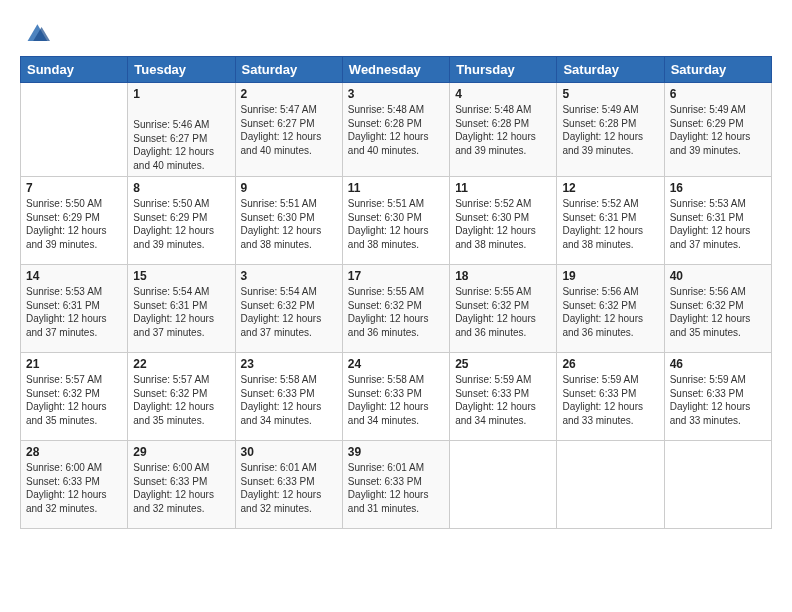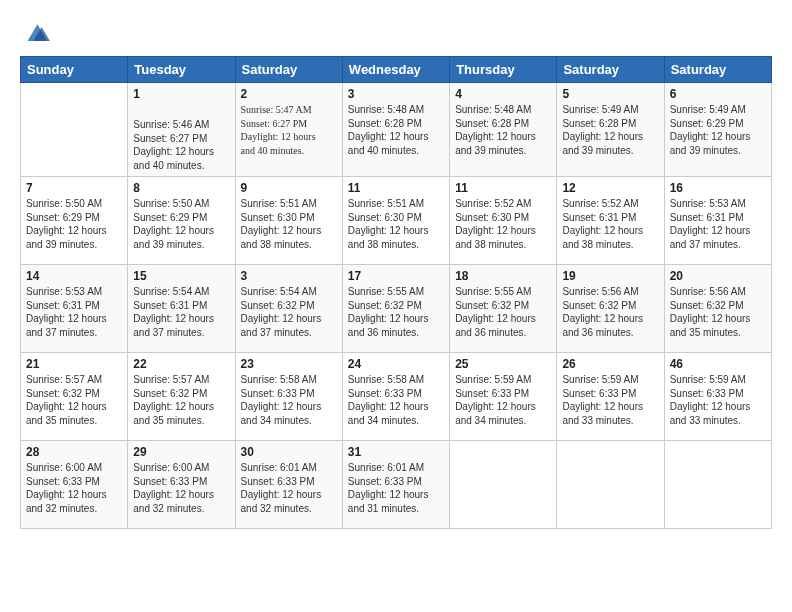--- a/index.html
+++ b/index.html
@@ -140,21 +140,21 @@
           <td class="empty"></td>
           <td>
             <span class="day-num">1</span>
             <div class="day-info" style="white-space: pre-line; margin-top: 17px;">Sunrise: 5:46 AM
 Sunset: 6:27 PM
 Daylight: 12 hours
 and 40 minutes.</div>
           </td>
           <td>
             <span class="day-num">2</span>
-            <div class="day-info" style="white-space: pre-line; font-family: Liberation Serif, serif;">Sunrise: 5:47 AM
+            <div class="day-info" style="white-space: pre-line;">Sunrise: 5:47 AM
 Sunset: 6:27 PM
 Daylight: 12 hours
 and 40 minutes.</div>
           </td>
           <td>
             <span class="day-num">3</span>
             <div class="day-info" style="white-space: pre-line;">Sunrise: 5:48 AM
 Sunset: 6:28 PM
 Daylight: 12 hours
 and 40 minutes.</div>
@@ -269,21 +269,21 @@
 and 36 minutes.</div>
           </td>
           <td>
             <span class="day-num">19</span>
             <div class="day-info" style="white-space: pre-line;">Sunrise: 5:56 AM
 Sunset: 6:32 PM
 Daylight: 12 hours
 and 36 minutes.</div>
           </td>
           <td>
-            <span class="day-num">20</span>
+            <span class="day-num">40</span>
             <div class="day-info" style="white-space: pre-line;">Sunrise: 5:56 AM
 Sunset: 6:32 PM
 Daylight: 12 hours
 and 35 minutes.</div>
           </td>
         </tr>
         <tr>
           <td>
             <span class="day-num">21</span>
             <div class="day-info" style="white-space: pre-line;">Sunrise: 5:57 AM
@@ -350,21 +350,21 @@
 and 32 minutes.</div>
           </td>
           <td>
             <span class="day-num">30</span>
             <div class="day-info" style="white-space: pre-line;">Sunrise: 6:01 AM
 Sunset: 6:33 PM
 Daylight: 12 hours
 and 32 minutes.</div>
           </td>
           <td>
-            <span class="day-num">31</span>
+            <span class="day-num">39</span>
             <div class="day-info" style="white-space: pre-line;">Sunrise: 6:01 AM
 Sunset: 6:33 PM
 Daylight: 12 hours
 and 31 minutes.</div>
           </td>
           <td class="empty"></td>
           <td class="empty"></td>
           <td class="empty"></td>
         </tr>
       </tbody>

